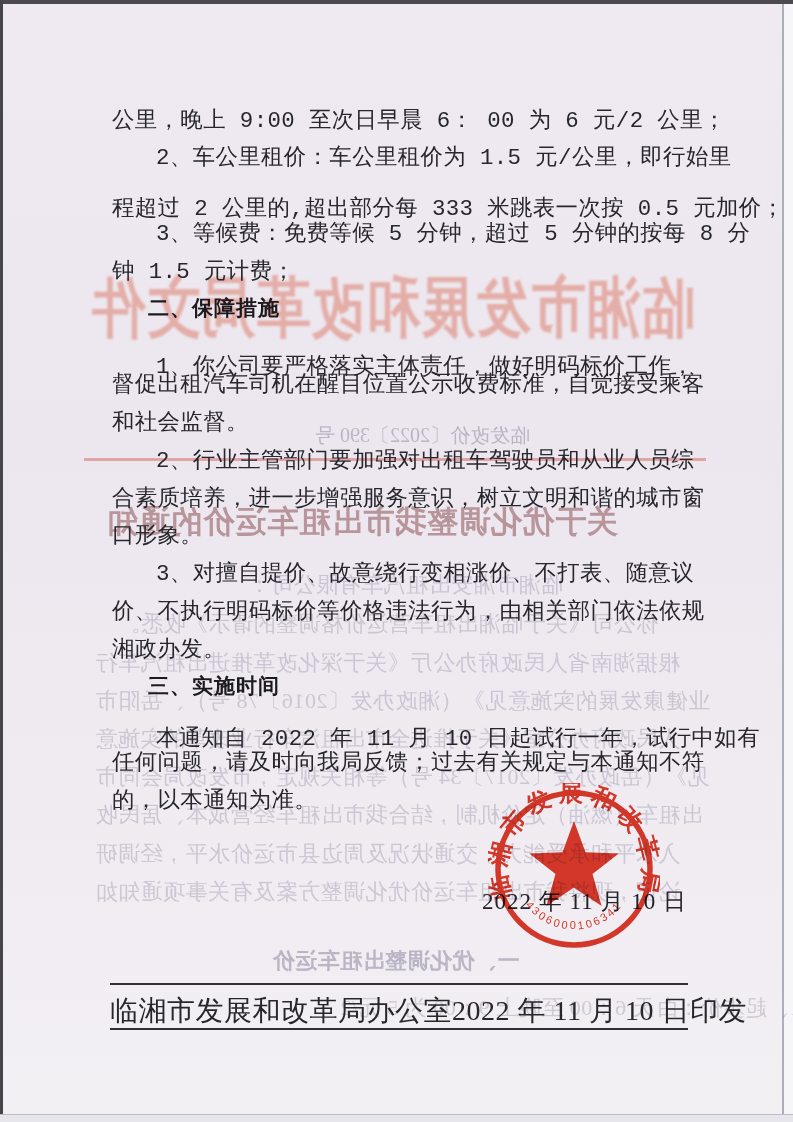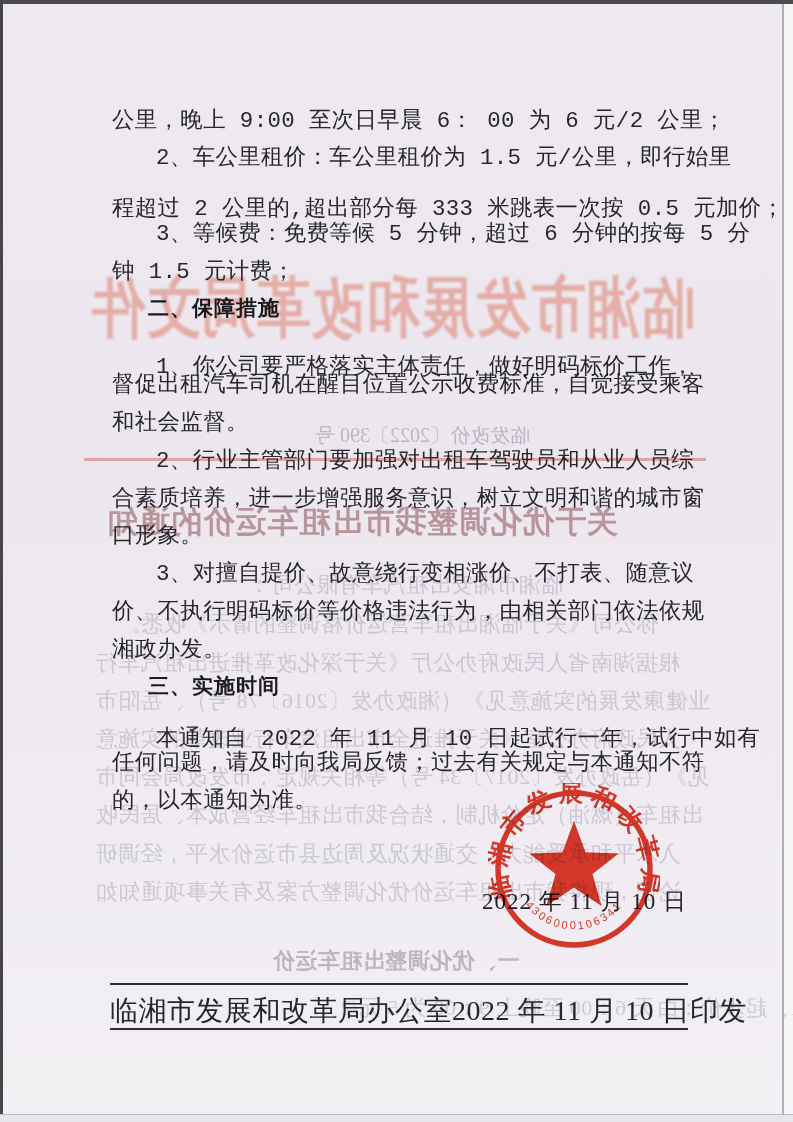--- a/index.html
+++ b/index.html
@@ -84,21 +84,21 @@
         <div class="ghost ghost-line bold" style="left: 272px; top: 946px;">一、优化调整出租车运价</div>
         <div class="ghost ghost-line" style="left: 340px; top: 993px;">1、起步价：白天 6：00 至晚上 9：00 为 5 元/2</div>
       </div>
   </div>
 
   <div class="body-layer" id="body-lines">
 
   <div class="body-line" style="top: 100px;">公里，晚上 9:00 至次日早晨 6： 00 为 6 元/2 公里；</div>
       <div class="body-line indent" style="top: 137.8px;">2、车公里租价：车公里租价为 1.5 元/公里，即行始里</div>
       <div class="body-line" style="top: 164px; margin-top: 24px;">程超过 2 公里的,超出部分每 333 米跳表一次按 0.5 元加价；</div>
-      <div class="body-line indent" style="top: 213.4px;">3、等候费：免费等候 5 分钟，超过 6 分钟的按每 5 分</div>
+      <div class="body-line indent" style="top: 213.4px;">3、等候费：免费等候 5 分钟，超过 5 分钟的按每 8 分</div>
       <div class="body-line" style="top: 251.2px;">钟 1.5 元计费；</div>
       <div class="body-line heading" style="top: 289px;">二、保障措施</div>
       <div class="body-line indent" style="top: 326.8px; margin-top: 20px;">1、你公司要严格落实主体责任，做好明码标价工作，</div>
       <div class="body-line" style="top: 364.6px;">督促出租汽车司机在醒目位置公示收费标准，自觉接受乘客</div>
       <div class="body-line" style="top: 402.4px;">和社会监督。</div>
       <div class="body-line indent" style="top: 440.2px;">2、行业主管部门要加强对出租车驾驶员和从业人员综</div>
       <div class="body-line" style="top: 478px;">合素质培养，进一步增强服务意识，树立文明和谐的城市窗</div>
       <div class="body-line" style="top: 515.8px;">口形象。</div>
       <div class="body-line indent" style="top: 553.6px;">3、对擅自提价、故意绕行变相涨价、不打表、随意议</div>
       <div class="body-line" style="top: 591.4px;">价、不执行明码标价等价格违法行为，由相关部门依法依规</div>

